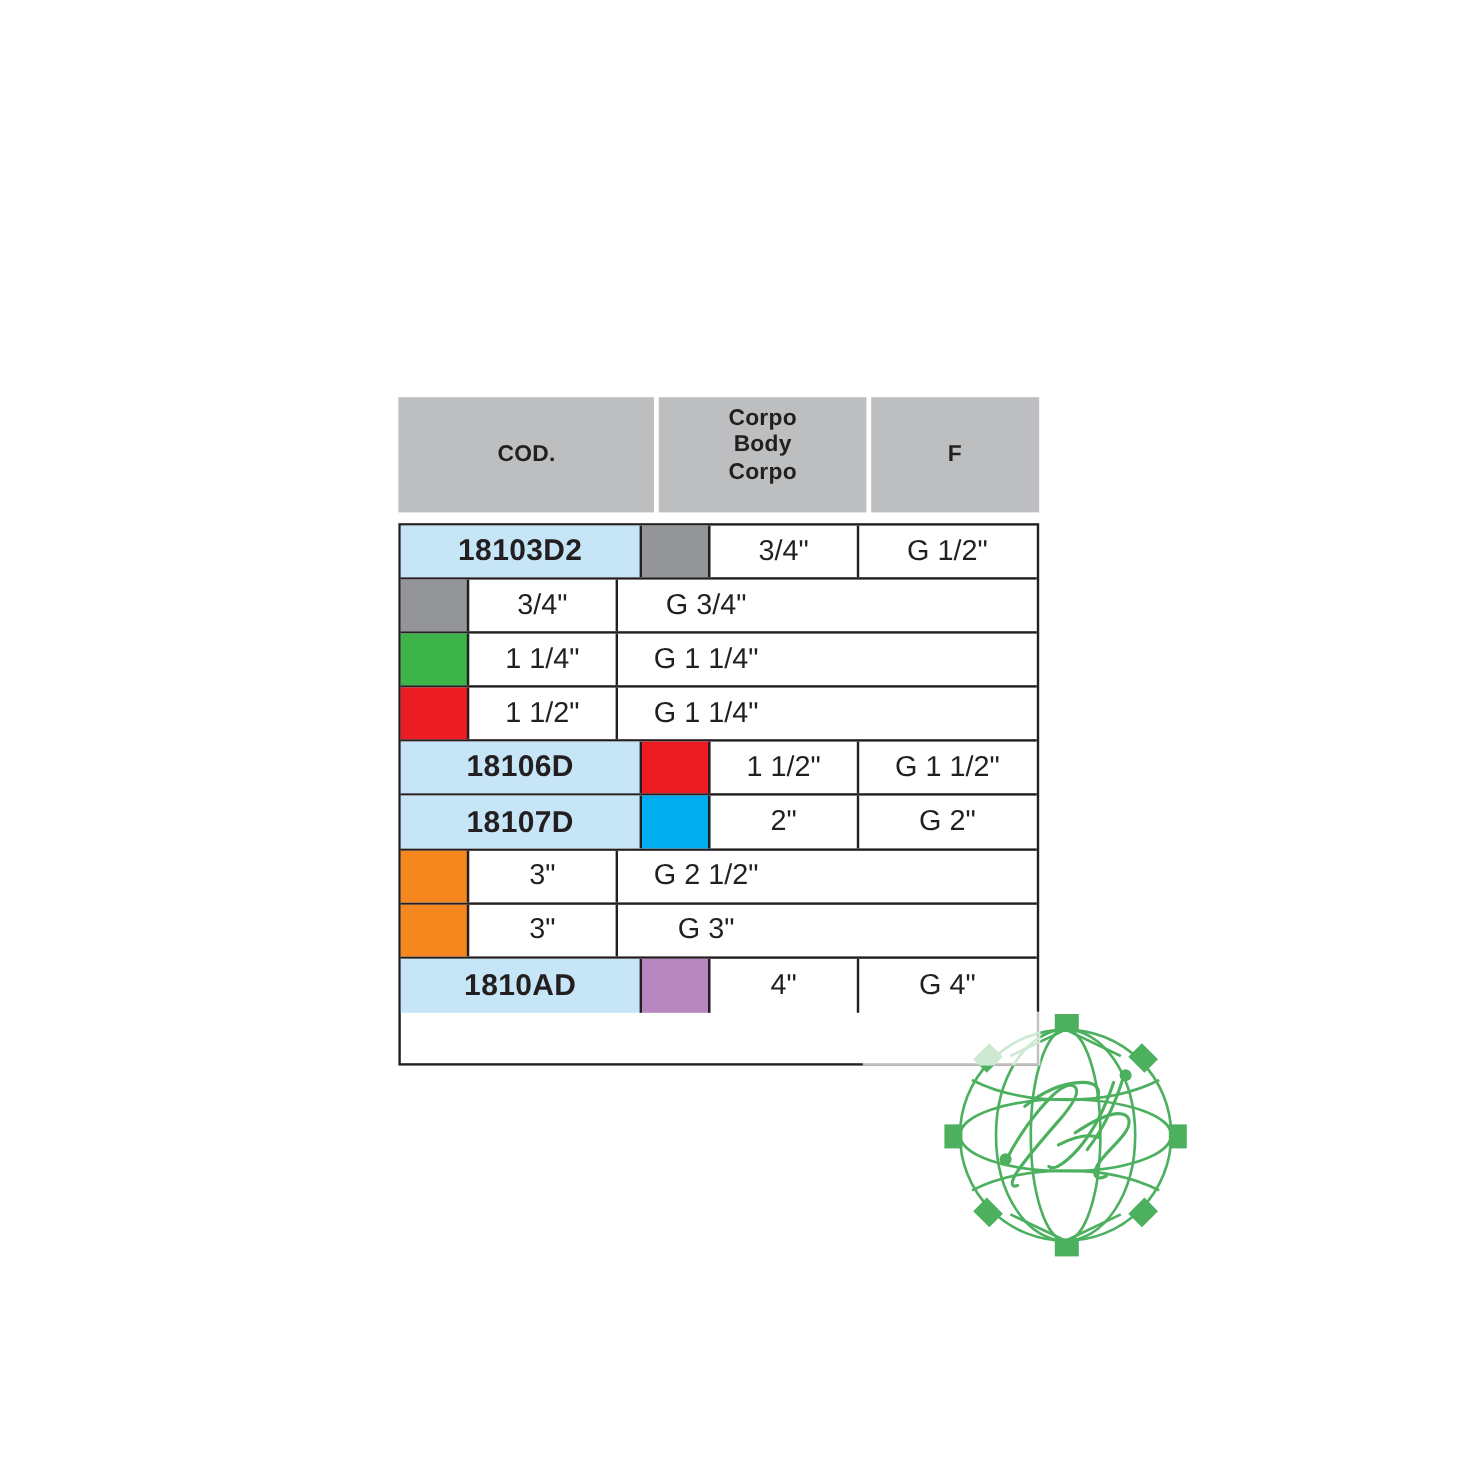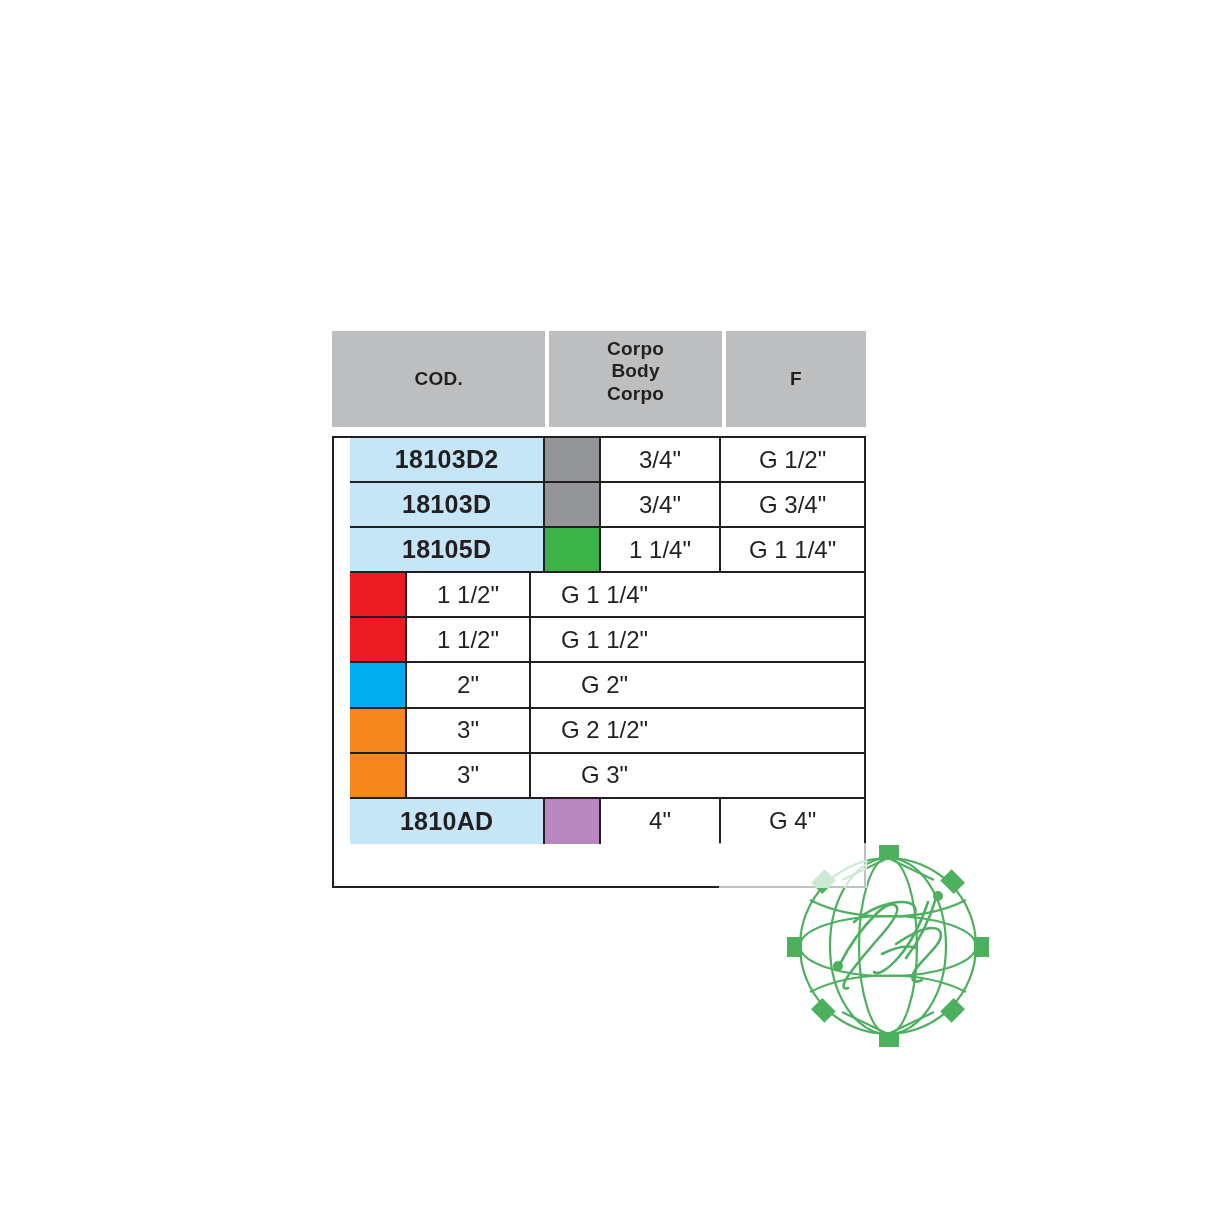--- a/index.html
+++ b/index.html
@@ -52,21 +52,20 @@
   
   .tbody {
     position: absolute;
     left: 0;
     top: 105px;
     width: 534px;
     height: 452px;
     border: 2.5px solid #231f20;
     box-sizing: border-box;
     background: #ffffff;
-    padding-left: 16px;
   }
   .trow {
     display: flex;
     height: 45.1px;
     box-sizing: border-box;
     border-bottom: 2px solid #231f20;
   }
   .trow:last-child { border-bottom: none; }
 
   .c-cod {
@@ -154,47 +153,47 @@
   <div class="tbody">
 
     <div class="trow">
       <div class="c-cod">18103D2</div>
       <div class="c-swatch" style="background-color: rgb(147, 149, 152);"></div>
       <div class="c-body">3/4"</div>
       <div class="c-f">G 1/2"</div>
     </div>
 
     <div class="trow">
-      <div class="c-cod">18103D</div>
       <div class="c-swatch" style="background-color: rgb(147, 149, 152);"></div>
       <div class="c-body">3/4"</div>
       <div class="c-f">G 3/4"</div>
     </div>
 
 
     <div class="trow">
-      <div class="c-cod">18105D</div>
       <div class="c-swatch" style="background-color: rgb(60, 180, 74);"></div>
       <div class="c-body">1 1/4"</div>
       <div class="c-f">G 1 1/4"</div>
     </div>
 
     <div class="trow">
       <div class="c-swatch" style="background-color: rgb(237, 28, 36);"></div>
       <div class="c-body">1 1/2"</div>
       <div class="c-f">G 1 1/4"</div>
     </div>
 
     <div class="trow">
+      <div class="c-cod">18106D</div>
       <div class="c-swatch" style="background-color: rgb(237, 28, 36);"></div>
       <div class="c-body">1 1/2"</div>
       <div class="c-f">G 1 1/2"</div>
     </div>
 
     <div class="trow">
+      <div class="c-cod">18107D</div>
       <div class="c-swatch" style="background-color: rgb(0, 174, 239);"></div>
       <div class="c-body">2"</div>
       <div class="c-f">G 2"</div>
     </div>
 
     <div class="trow">
       <div class="c-swatch" style="background-color: rgb(246, 135, 31);"></div>
       <div class="c-body">3"</div>
       <div class="c-f">G 2 1/2"</div>
     </div>

